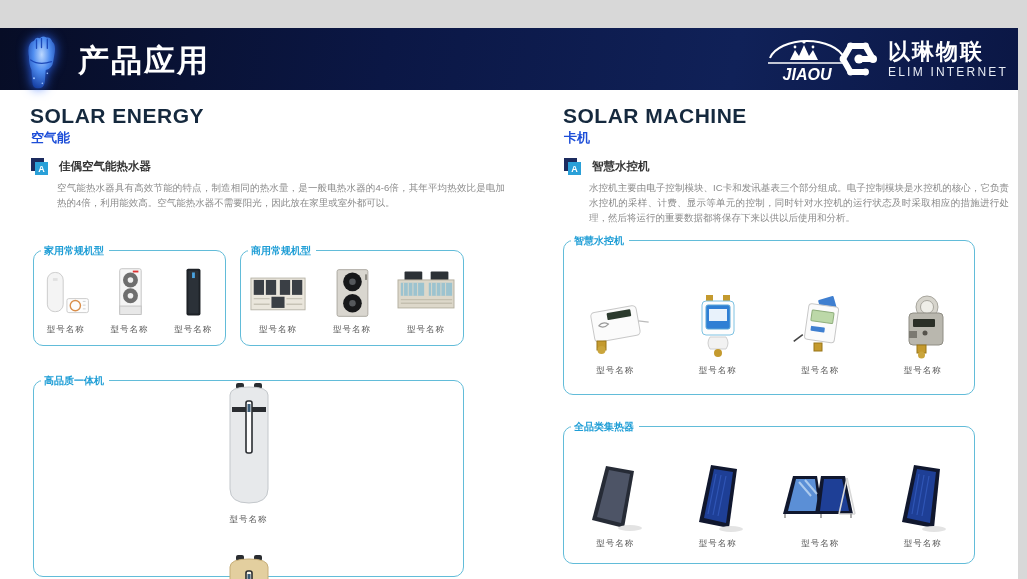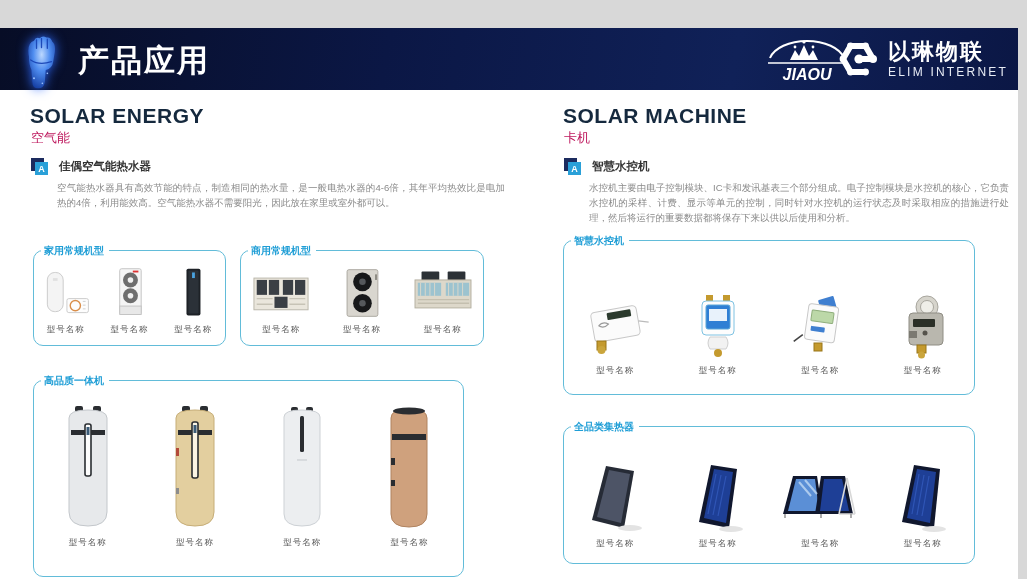--- a/index.html
+++ b/index.html
@@ -13,38 +13,38 @@
     filter:drop-shadow(0 0 6px #2e6bff); }
   .hd-title { position:absolute; left:78px; top:12px; color:#ffffff; font-size:31px; font-weight:bold; letter-spacing:2px; }
   .logo-jiaou { position:absolute; right:168px; top:8px; width:86px; height:48px; }
   .logo-elim { position:absolute; right:10px; top:9px; display:flex; align-items:center; gap:8px; }
   .elim-txt { display:flex; flex-direction:column; line-height:1; }
   .elim-cn { color:#fff; font-size:22px; font-weight:bold; letter-spacing:2px; }
   .elim-en { color:#e8ecf5; font-size:12px; letter-spacing:2.2px; margin-top:3px; }
 
   
   .col-title { position:absolute; font-size:21px; font-weight:bold; color:#15293e; letter-spacing:0.5px; }
-  .col-sub   { position:absolute; font-size:13px; font-weight:normal; color:#be185d; }
+  .col-sub   { position:absolute; font-size:13px; font-weight:bold; color:#1d4ed8; }
   .sec-head  { position:absolute; display:flex; align-items:center; gap:11px; }
   .badge { position:relative; width:17px; height:17px; flex:none; }
   .badge .bk { position:absolute; left:0; top:0; width:13px; height:13px; background:#1c2b5e; }
   .badge .fr { position:absolute; left:4px; top:4px; width:13px; height:13px; background:#2aa0d8;
     color:#fff; font-size:9px; font-weight:bold; display:flex; align-items:center; justify-content:center; }
   .sec-title { font-size:11.5px; font-weight:bold; color:#333; }
   .desc { position:absolute; font-size:9.5px; color:#8a8a8a; line-height:15px; text-align:justify; }
 
   
   .box { position:absolute; border:1px solid #62bcd9; border-radius:10px; display:flex; align-items:stretch; }
   .box-legend { position:absolute; top:-7px; left:7px; background:#fff; padding:0 5px 0 3px;
     font-size:10px; font-weight:bold; color:#1f9ed6; line-height:13px; white-space:nowrap; }
   .item { flex:1; display:flex; flex-direction:column; justify-content:flex-end; align-items:center; }
   .plabel { font-size:8.5px; color:#555; letter-spacing:1px; }
   .box1 { left:33px;  top:222px; width:193px; height:96px; }
-  .box2 { left:240px; top:222px; width:244px; height:96px; }
-  .box3 { left:33px;  top:352px; width:431px; height:197px; }
+  .box2 { left:240px; top:222px; width:224px; height:96px; }
+  .box3 { left:33px;  top:352px; width:431px; height:197px;flex-direction:column; }
   .box4 { left:563px; top:212px; width:412px; height:155px; }
   .box5 { left:563px; top:398px; width:412px; height:138px; }
   .box1 .plabel, .box2 .plabel { margin-bottom:9px; margin-top:3px; }
   .box3 .plabel { margin-bottom:27px; margin-top:5px; }
   .box4 .plabel { margin-bottom:17px; margin-top:4px; }
   .box5 .plabel { margin-bottom:13px; margin-top:4px; }
   .pimg { display:block; }
 </style>
 </head>
 <body>

